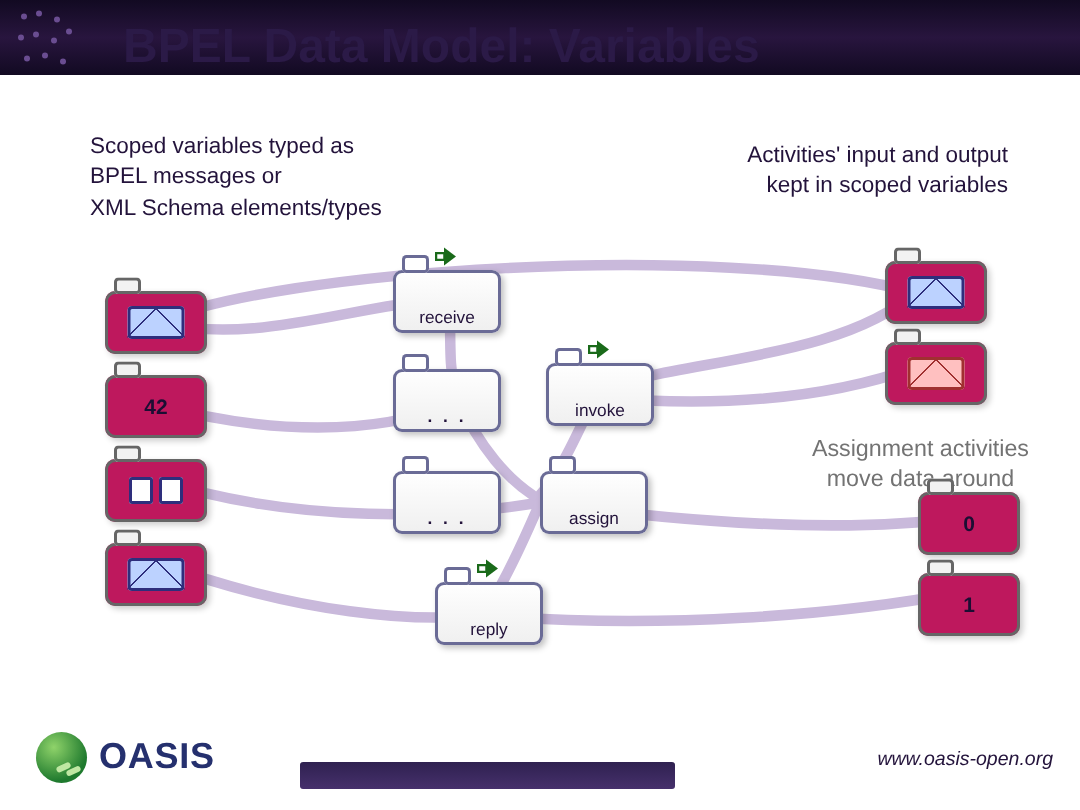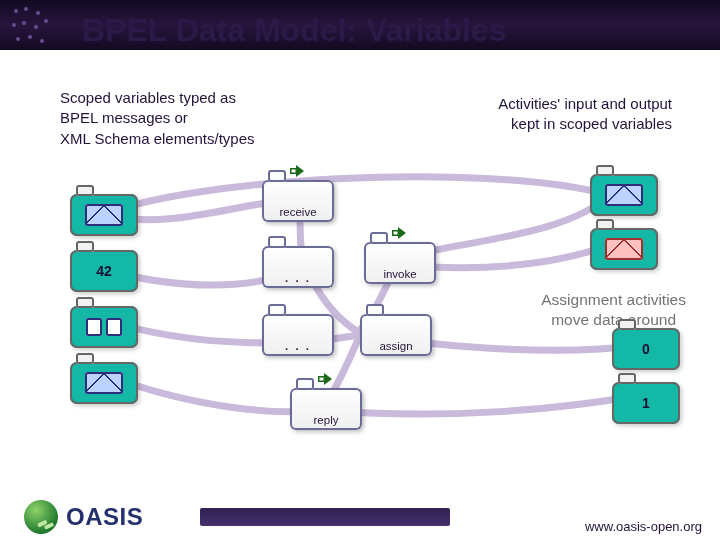--- a/index.html
+++ b/index.html
@@ -16,21 +16,21 @@
   .lede-right { position:absolute; right:48px; top:94px; font-size:15px; color:#23133b; text-align:right; line-height:1.35; }
   .note-right { position:absolute; right:34px; top:290px; font-size:15.5px; color:#737373; text-align:center; line-height:1.3; }
   
   .stage { position:absolute; left:0; top:170px; width:720px; height:280px; }
   
   .node { position:absolute; width:72px; height:42px; border-radius:6px; background:linear-gradient(#ffffff,#efefef); box-shadow: inset 0 0 0 2px #6a6b96, 2px 2px 4px rgba(0,0,0,.25); }
   .node .tab { position:absolute; top:-10px; left:6px; width:18px; height:12px; border-radius:3px; background:#fff; box-shadow: inset 0 0 0 2px #6a6b96; }
   .node .lbl { font-size:11.5px; color:#23133b; text-align:center; position:absolute; bottom:4px; left:0; right:0; }
   .dots3 { letter-spacing:2px; font-weight:bold; }
   
-  .varbox { position:absolute; width:68px; height:42px; border-radius:7px; background:#14b8a6; box-shadow: inset 0 0 0 2px #666, 2px 2px 4px rgba(0,0,0,.2); display:flex; align-items:center; justify-content:center; }
+  .varbox { position:absolute; width:68px; height:42px; border-radius:7px; background:#be185d; box-shadow: inset 0 0 0 2px #666, 2px 2px 4px rgba(0,0,0,.2); display:flex; align-items:center; justify-content:center; }
   .varbox .tab { position:absolute; top:-9px; left:6px; width:18px; height:11px; border-radius:3px; background:#f2f2f2; box-shadow: inset 0 0 0 2px #666; }
   .varbox.num { font-size:14px; font-weight:bold; color:#1b0e33; }
   
   .ico { width:38px; height:22px; border-radius:3px; box-shadow: inset 0 0 0 2px #2e2e7c; position:relative; }
   .ico.blue { background:#bcd2ff; }
   .ico.pink { background:#ffc0c0; box-shadow: inset 0 0 0 2px #a03030; }
   .ico.env::before, .ico.env::after { content:''; position:absolute; background:transparent; }
   .ico.env::before { left:0; right:0; top:0; height:0; border-left:19px solid transparent; border-right:19px solid transparent; border-top:11px solid rgba(0,0,0,0); }
   .ico.env .lines { position:absolute; inset:0; }
   .ico.env .lines::before { content:''; position:absolute; left:0; top:0; width:50%; height:100%; background:linear-gradient(135deg, transparent 48%, #2e2e7c 48%, #2e2e7c 52%, transparent 52%); }
@@ -42,22 +42,22 @@
   .twobox .b { width:16px; height:18px; border-radius:2px; background:#fff; box-shadow: inset 0 0 0 2px #2e2e7c; }
   
   svg.wires { position:absolute; inset:0; width:100%; height:100%; pointer-events:none; }
   svg.wires path { fill:none; stroke:#c9b9db; stroke-width:7; stroke-linecap:round; }
   
   .arrowGreen { position:absolute; width:14px; height:10px; }
   .arrowGreen::before { content:''; position:absolute; left:0; top:2px; width:7px; height:6px; background:#fff; box-shadow: inset 0 0 0 1.5px #1a6a1a; }
   .arrowGreen::after { content:''; position:absolute; left:6px; top:-1px; width:0; height:0; border-top:6px solid transparent; border-bottom:6px solid transparent; border-left:8px solid #1a6a1a; }
   .arrowGreen .fill { position:absolute; left:7px; top:1px; width:0; height:0; border-top:4px solid transparent; border-bottom:4px solid transparent; border-left:5px solid #7be07b; }
   
-  .footer { position:absolute; left:0; right:0; bottom:0; height:64px; display:flex; align-items:flex-end; justify-content:space-between; padding:0 18px 6px 24px; }
-  .footer .url { font-size:13px; color:#23133b; }
+  .footer { position:absolute; left:0; right:0; bottom:0; height:64px; display:flex; align-items:center; justify-content:space-between; padding:0 18px 6px 24px; }
+  .footer .url { font-size:13px; color:#23133b;font-style:italic; }
   .logo { display:flex; align-items:center; gap:8px; }
   .logo .mark { width:34px; height:34px; border-radius:50%; background:radial-gradient(circle at 35% 30%, #8fd36a, #1f7a2e 70%); position:relative; }
   .logo .mark::after { content:''; position:absolute; right:4px; bottom:6px; width:10px; height:4px; background:#bfe7a2; border-radius:2px; transform:rotate(-25deg); box-shadow:-5px -5px 0 0 #bfe7a2; }
   .logo .word { font-size:24px; font-weight:700; color:#25306e; letter-spacing:.5px; }
   .tag { position:absolute; left:200px; bottom:14px; width:250px; height:18px; background:linear-gradient(#2f2150,#46306c); border-radius:2px; }
 </style>
 </head>
 <body>
 
 <div class="banner">

